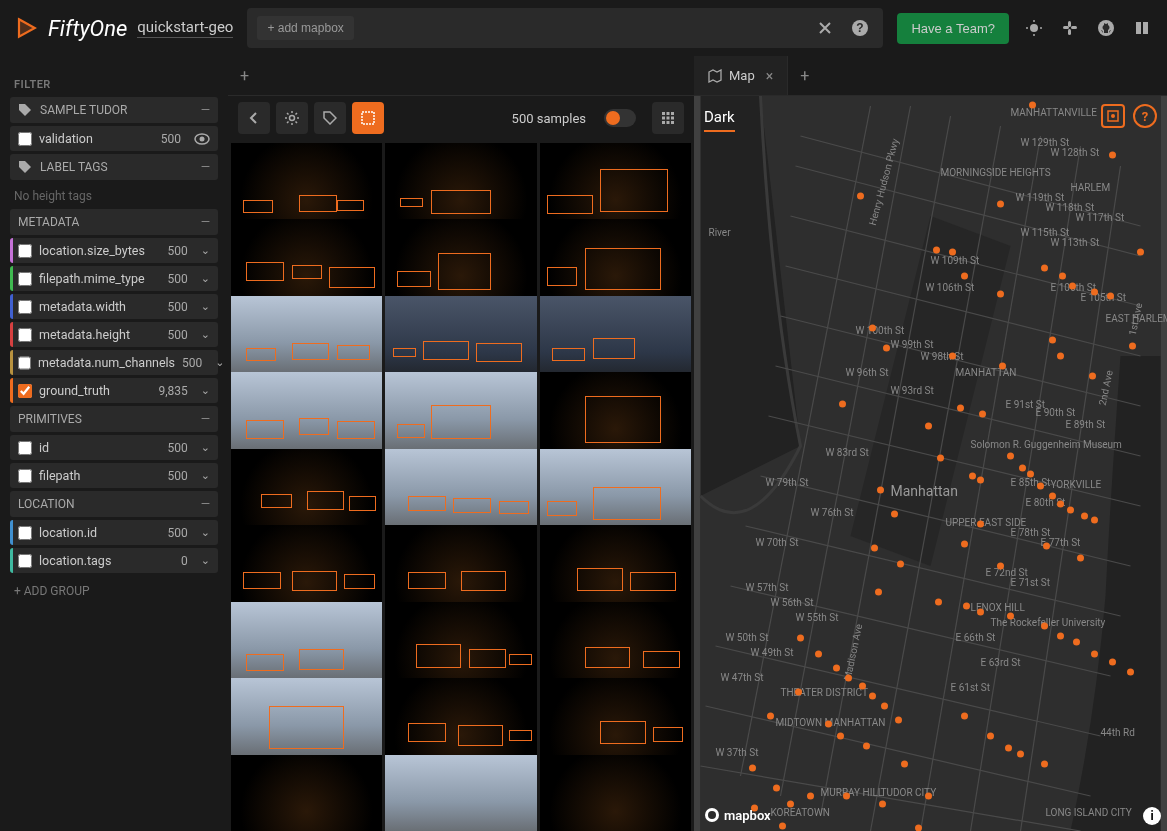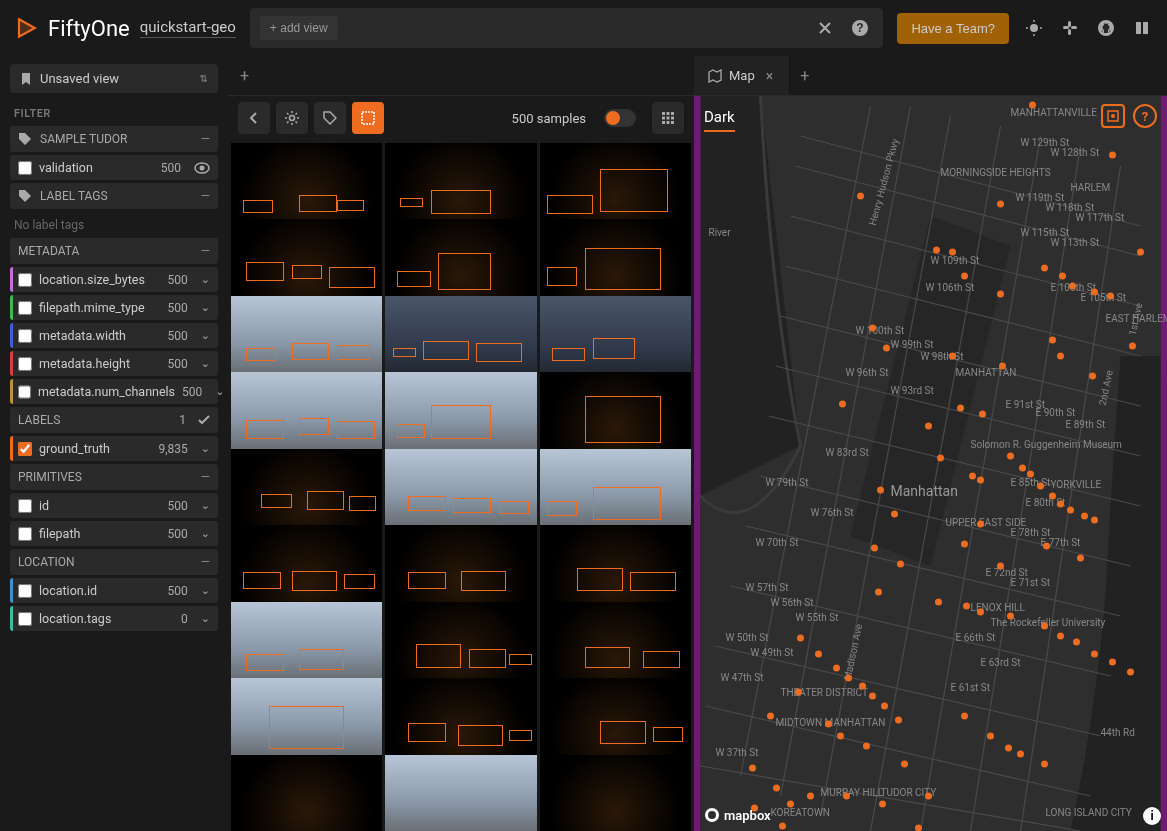--- a/index.html
+++ b/index.html
@@ -1,26 +1,26 @@
 <!DOCTYPE html>
 <html><head>
 <meta charset="utf-8">
 <style>
 * { box-sizing: border-box; margin: 0; padding: 0; }
 body { font-family: -apple-system, BlinkMacSystemFont, "Segoe UI", Roboto, sans-serif; background: #1a1a1a; color: #ccc; font-size: 13px; overflow: hidden; width: 1167px; height: 831px; }
 .topbar { height: 56px; display: flex; align-items: center; padding: 0 12px; background: #1a1a1a; }
 .logo { display: flex; align-items: center; gap: 8px; }
 .logo-icon { width: 28px; height: 28px; }
-.logo-text { font-size: 22px; font-weight: 400; color: #fff; }
+.logo-text { font-size: 22px; font-weight: 400; color: #fff; font-style: italic; }
 .dataset-name { font-size: 15px; color: #ccc; margin-left: 10px; border-bottom: 1px solid #555; padding-bottom: 1px; cursor: pointer; }
 .stage-bar { flex: 1; margin: 0 14px; background: #2a2a2a; border-radius: 4px; height: 40px; display: flex; align-items: center; padding: 0 10px; position: relative; }
 .add-stage { background: #333; color: #999; font-size: 12px; padding: 5px 10px; border-radius: 3px; border: none; cursor: pointer; }
 .stage-right { position: absolute; right: 10px; display: flex; align-items: center; gap: 10px; }
 .icon-btn { background: none; border: none; color: #aaa; cursor: pointer; font-size: 16px; padding: 4px; display: flex; align-items: center; }
-.team-btn { background: #a16207; color: #ccc; border: none; padding: 8px 14px; border-radius: 4px; font-size: 13px; cursor: pointer; }
+.team-btn { background: #15803d; color: #ccc; border: none; padding: 8px 14px; border-radius: 4px; font-size: 13px; cursor: pointer; }
 .top-icons { display: flex; gap: 10px; margin-left: 12px; }
 
 .main { display: flex; height: 775px; }
 .sidebar { width: 228px; background: #1a1a1a; padding: 8px 10px; overflow-y: auto; }
 .view-selector { background: #2a2a2a; border-radius: 4px; padding: 7px 10px; display: flex; align-items: center; gap: 8px; cursor: pointer; position: relative; }
 .bookmark-icon { width: 12px; height: 14px; }
 .view-selector .updown { position: absolute; right: 10px; font-size: 10px; color: #888; }
 .section-label { color: #777; font-size: 11px; font-weight: 600; letter-spacing: 0.5px; margin: 14px 4px 6px; }
 .group-header { background: #2a2a2a; border-radius: 3px; padding: 6px 8px; display: flex; align-items: center; gap: 8px; margin-bottom: 3px; color: #aaa; font-size: 12px; cursor: pointer; }
 .group-header .collapse { margin-left: auto; color: #888; }
@@ -49,21 +49,21 @@
 .toggle .knob { width: 14px; height: 14px; background: #ee6c1f; border-radius: 50%; position: absolute; top: 2px; left: 2px; }
 .grid-btn { margin-left: 10px; }
 .grid { flex: 1; overflow-y: auto; display: grid; grid-template-columns: repeat(3,1fr); gap: 3px; padding: 3px; }
 .thumb { aspect-ratio: 16/10; background: #0a0a0a; position: relative; overflow: hidden; }
 .thumb.night { background: radial-gradient(circle at 50% 60%, #2a1808 0%, #000 70%); }
 .thumb.day { background: linear-gradient(#b8c5d6 0%, #8a98a8 50%, #555 100%); }
 .thumb.dusk { background: linear-gradient(#4a5568 0%, #2d3748 60%, #1a1a1a 100%); }
 .thumb .det { position: absolute; border: 1.5px solid #ee6c1f; }
 
 .map-panel { flex: 1; display: flex; flex-direction: column; position: relative; }
-.map-area { flex: 1; background: #701a75; position: relative; overflow: hidden; }
+.map-area { flex: 1; background: #404040; position: relative; overflow: hidden; }
 .map-style-selector { position: absolute; top: 8px; left: 10px; z-index: 10; }
 .map-style { color: #fff; font-size: 15px; padding: 4px 0; border-bottom: 2px solid #ee6c1f; cursor: pointer; }
 .map-controls { position: absolute; top: 8px; right: 10px; z-index: 10; display: flex; gap: 8px; }
 .map-ctrl { width: 24px; height: 24px; border: 2px solid #ee6c1f; border-radius: 4px; display: flex; align-items: center; justify-content: center; cursor: pointer; }
 .map-svg { width: 100%; height: 100%; }
 .mapbox-logo { position: absolute; bottom: 8px; left: 10px; color: #fff; font-size: 13px; font-weight: 600; display: flex; align-items: center; gap: 4px; }
 .info-badge { position: absolute; bottom: 6px; right: 6px; width: 18px; height: 18px; background: #fff; border-radius: 50%; color: #000; font-size: 12px; font-weight: bold; display: flex; align-items: center; justify-content: center; }
 .landmass { fill: #2e2e2e; }
 .water { fill: #222; }
 .park { fill: #262626; }
@@ -79,21 +79,21 @@
 <div class="topbar">
   <div class="logo">
     <svg class="logo-icon" viewBox="0 0 32 32">
         <polygon points="8,6 26,16 8,26" fill="none" stroke="#ee6c1f" stroke-width="2.5"></polygon>
         <polygon points="8,6 26,16 8,26" fill="#ee6c1f" opacity="0.25"></polygon>
       </svg>
     <span class="logo-text">FiftyOne</span>
   </div>
   <span class="dataset-name">quickstart-geo</span>
   <div class="stage-bar">
-    <button class="add-stage">+ add view</button>
+    <button class="add-stage">+ add mapbox</button>
     <div class="stage-right">
       <button class="icon-btn">
           <svg width="16" height="16" viewBox="0 0 16 16">
             <path d="M3 3 L13 13 M13 3 L3 13" stroke="#aaa" stroke-width="2"></path>
           </svg>
         </button>
       <button class="icon-btn">
           <svg width="18" height="18" viewBox="0 0 18 18">
             <circle cx="9" cy="9" r="8" fill="#aaa"></circle>
             <text x="9" y="13" text-anchor="middle" fill="#2a2a2a" font-size="12" font-weight="bold">?</text>
@@ -132,27 +132,20 @@
         <svg width="18" height="18" viewBox="0 0 18 18">
           <rect x="3" y="3" width="5" height="12" fill="#aaa"></rect>
           <rect x="10" y="3" width="5" height="12" fill="#aaa"></rect>
         </svg>
       </button>
   </div>
 </div>
 
 <div class="main">
   <div class="sidebar">
-    <div class="view-selector">
-      <svg class="bookmark-icon" viewBox="0 0 12 14">
-          <path d="M2 1 L10 1 L10 13 L6 10 L2 13 Z" fill="#aaa"></path>
-        </svg>
-      <span>Unsaved view</span>
-      <span class="updown">⇅</span>
-    </div>
     <div class="section-label">FILTER</div>
 
     <div class="group-header">
       <svg width="14" height="14" viewBox="0 0 14 14">
           <path d="M1 1 L7 1 L13 7 L7 13 L1 7 Z" fill="#aaa"></path>
         </svg>
       <span>SAMPLE TUDOR</span>
       <span class="collapse">—</span>
     </div>
     <div class="field-row">
@@ -165,21 +158,21 @@
         </svg>
     </div>
 
     <div class="group-header">
       <svg width="14" height="14" viewBox="0 0 14 14">
           <path d="M1 1 L7 1 L13 7 L7 13 L1 7 Z" fill="#aaa"></path>
         </svg>
       <span>LABEL TAGS</span>
       <span class="collapse">—</span>
     </div>
-    <div class="no-tags">No label tags</div>
+    <div class="no-tags">No height tags</div>
 
     <div class="group-header">
       <span>METADATA</span>
       <span class="collapse">—</span>
     </div>
     <div id="metadata-fields">
         <div class="field-row">
           <div class="color-bar" style="background:#c471d6"></div>
     <input type="checkbox" style="">
     <span>location.size_bytes</span>
@@ -209,27 +202,20 @@
         </div>
         <div class="field-row">
           <div class="color-bar" style="background:#b8923f"></div>
     <input type="checkbox" style="">
     <span>metadata.num_channels</span>
     <span class="count">500</span>
     <span class="chev">⌄</span>
         </div>
       </div>
 
-    <div class="group-header">
-      <span>LABELS</span>
-      <span class="count-label">1</span>
-      <svg width="12" height="10" viewBox="0 0 12 10" style="margin-left:4px">
-          <path d="M1 5 L4 8 L11 1" stroke="#aaa" stroke-width="2" fill="none"></path>
-        </svg>
-    </div>
     <div class="field-row">
       <div class="color-bar" style="background:#ee6c1f"></div>
       <input type="checkbox" checked="" style="">
       <span>ground_truth</span>
       <span class="count">9,835</span>
       <span class="chev">⌄</span>
     </div>
 
     <div class="group-header">
       <span>PRIMITIVES</span>
@@ -260,20 +246,21 @@
       <span class="chev">⌄</span>
     </div>
     <div class="field-row">
       <div class="color-bar" style="background:#3fb9a0"></div>
       <input type="checkbox" style="">
       <span>location.tags</span>
       <span class="count">0</span>
       <span class="chev">⌄</span>
     </div>
 
+    <div class="add-group">+ ADD GROUP</div>
   </div>
 
   <div class="content">
     <div class="samples-panel">
       <div class="panel-tabs">
         <div class="tab-add">+</div>
       </div>
       <div class="toolbar">
         <button class="tool-btn">
             <svg width="10" height="12" viewBox="0 0 10 12">

